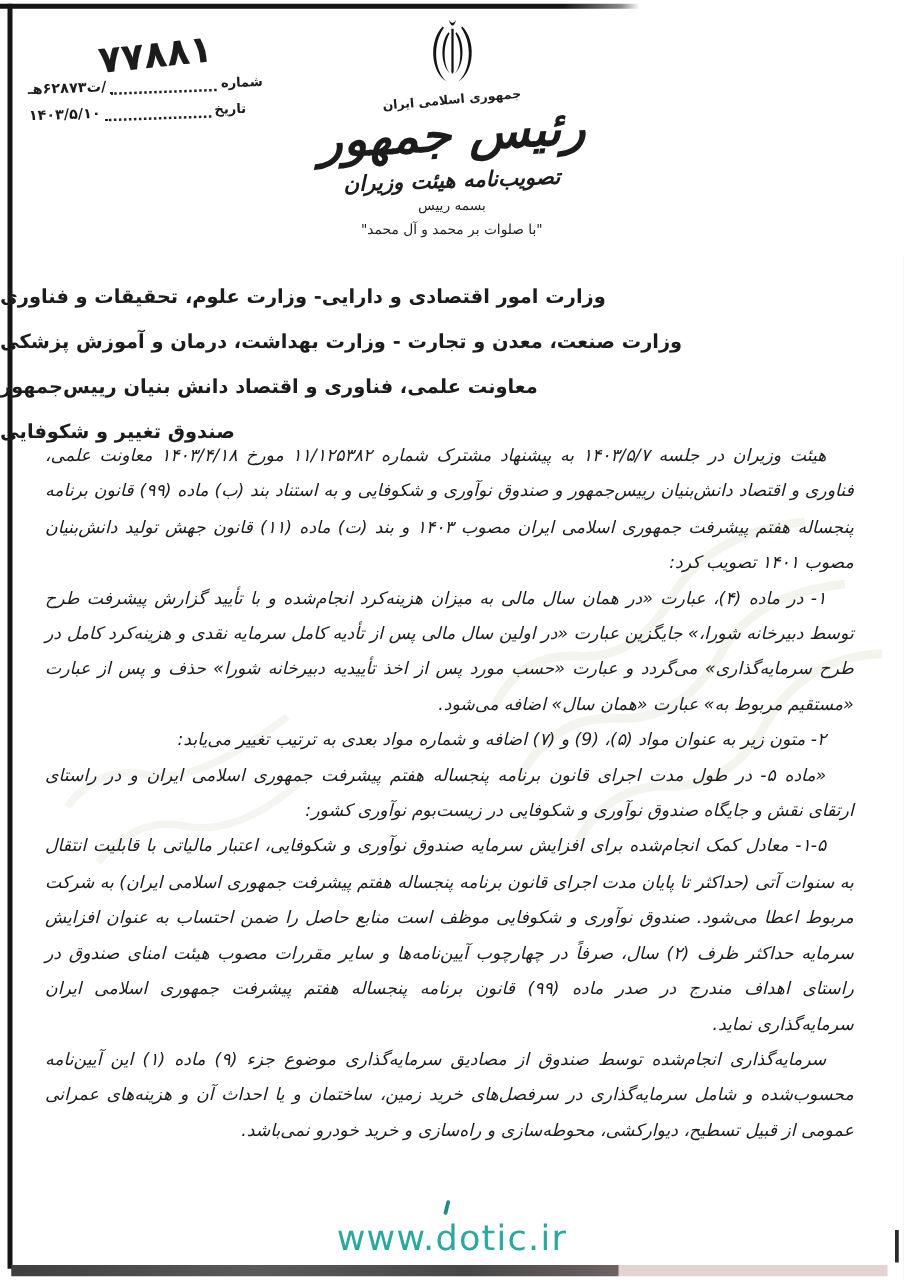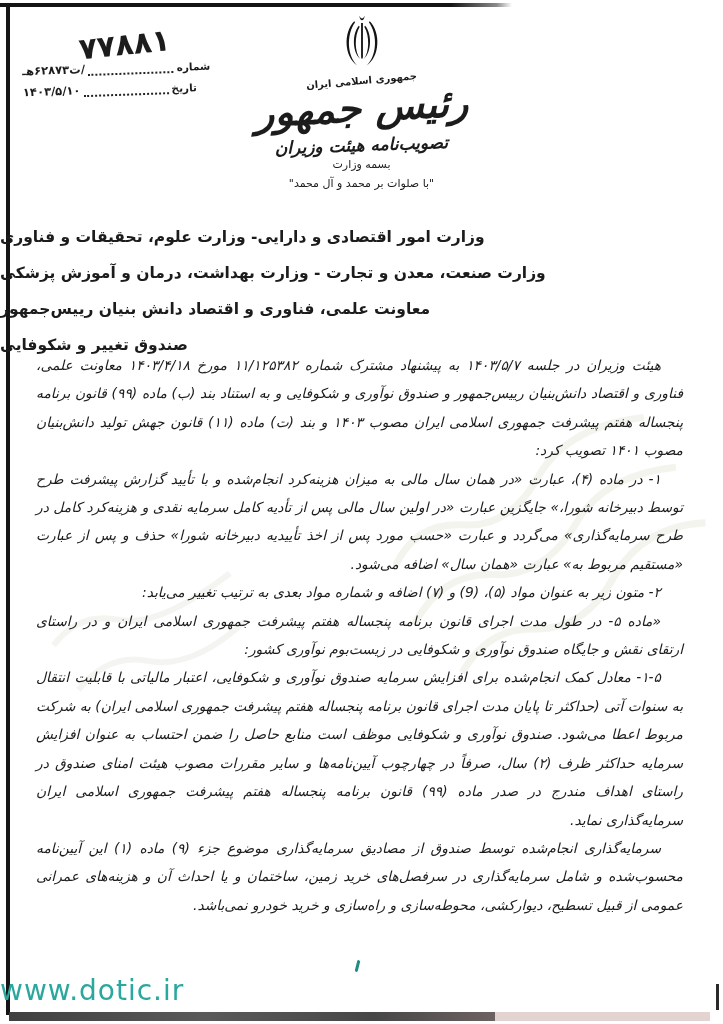--- a/index.html
+++ b/index.html
@@ -44,21 +44,21 @@
   .besmele{font-size:11px;}
   .salutation{font-size:11px;margin-top:6px;}
 
   .recipients{position:absolute;top:219px;left:0;right:0;text-align:left;
     font-weight:bold;font-size:15.5px;line-height:36px;}
 
   .body-text{position:absolute;top:351px;right:40px;left:36px;
     font-size:13.8px;line-height:28.4px;text-align:justify;}
   .body-text p{margin:0;text-indent:22px;font-style:italic;}
 
-  .dotic{position:absolute;bottom:17px;left:0;right:0;text-align:left;
+  .dotic{position:absolute;bottom:17px;left:0;right:0;text-align:center;
     direction:ltr;font-size:28px;color:#2BA89E;letter-spacing:1px;}
   .dotic-tick{position:absolute;bottom:52px;left:356px;width:3px;height:12px;
     background:#1f8d84;transform:rotate(14deg);border-radius:2px;}
 
   .watermark{position:absolute;top:400px;right:0;width:330px;height:330px;
     opacity:.10;pointer-events:none;}
   .watermark2{position:absolute;top:555px;left:40px;width:220px;height:160px;
     opacity:.08;pointer-events:none;}
 </style>
 </head>
@@ -96,21 +96,21 @@
         <path d="M57 30 C71 46 72 86 54 102 C66 88 67 52 55 32 Z"></path>
         <path d="M67 20 C91 44 89 98 60 116 C82 96 85 50 65 22 Z"></path>
       </g>
     </svg>
     <div class="country">جمهوری اسلامی ایران</div>
     <div class="calligraphy">رئیس جمهور</div>
     <div class="doc-type">تصویب‌نامه هیئت وزیران</div>
   </div>
 
   <div class="besmele-wrap">
-    <div class="besmele">بسمه وزارت</div>
+    <div class="besmele">بسمه رییس</div>
     <div class="salutation">"با صلوات بر محمد و آل محمد"</div>
   </div>
 
   <div class="recipients">
     <div>وزارت امور اقتصادی و دارایی- وزارت علوم، تحقیقات و فناوری</div>
     <div>وزارت صنعت، معدن و تجارت - وزارت بهداشت، درمان و آموزش پزشکی</div>
     <div>معاونت علمی، فناوری و اقتصاد دانش بنیان رییس‌جمهور</div>
     <div>صندوق تغییر و شکوفایی</div>
   </div>
 

